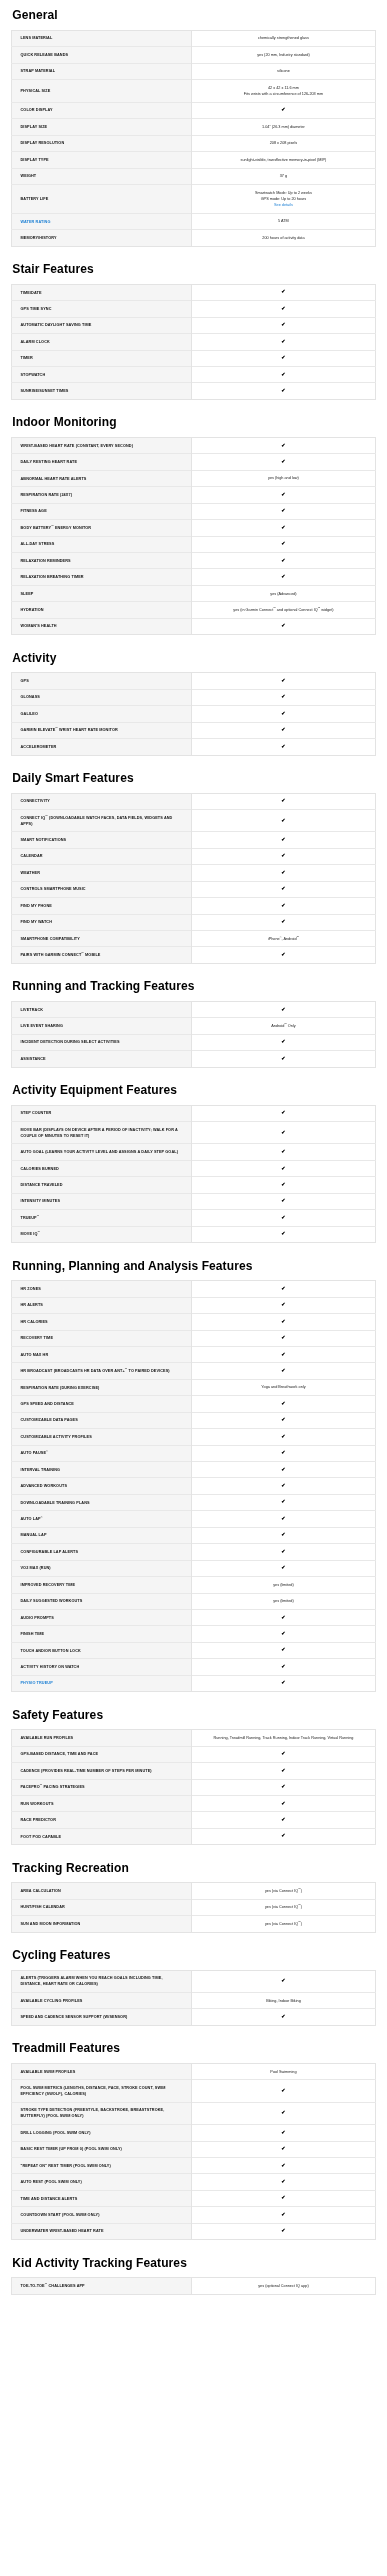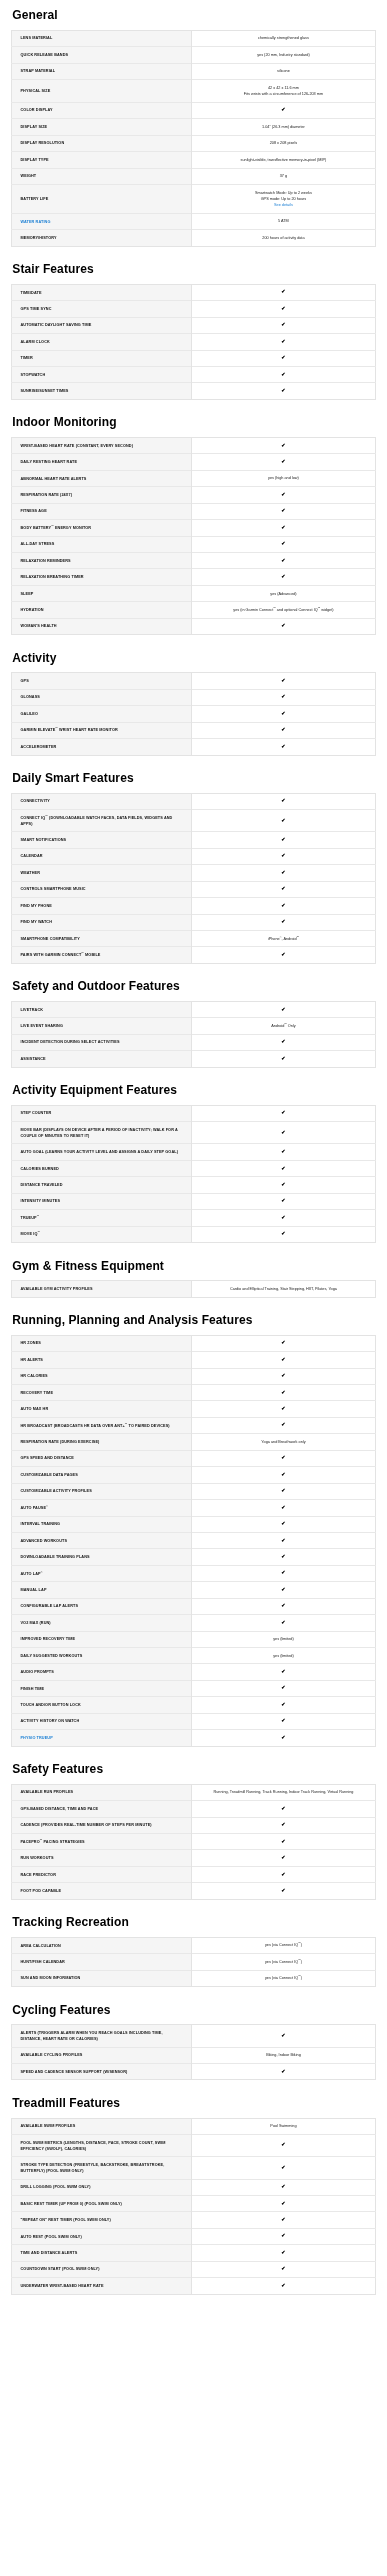--- a/index.html
+++ b/index.html
@@ -310,21 +310,21 @@
               <td class="spec-value">iPhone<sup class="tm">®</sup>, Android<sup class="tm">™</sup></td>
             </tr>
             <tr>
               <td class="spec-label">PAIRS WITH GARMIN CONNECT<sup class="tm">™</sup> MOBILE</td>
               <td class="spec-value"><span class="check">✔</span></td>
             </tr>
           </tbody>
         </table>
       </div>
       <div class="section">
-        <div class="section-title">Safety and Outdoor Features</div>
+        <div class="section-title">Running and Tracking Features</div>
         <table class="spec-table">
           <tbody>
             <tr>
               <td class="spec-label">LIVETRACK</td>
               <td class="spec-value"><span class="check">✔</span></td>
             </tr>
             <tr>
               <td class="spec-label">LIVE EVENT SHARING</td>
               <td class="spec-value">Android<sup class="tm">™</sup> Only</td>
             </tr>
@@ -372,31 +372,20 @@
               <td class="spec-value"><span class="check">✔</span></td>
             </tr>
             <tr>
               <td class="spec-label">MOVE IQ<sup class="tm">™</sup></td>
               <td class="spec-value"><span class="check">✔</span></td>
             </tr>
           </tbody>
         </table>
       </div>
       <div class="section">
-        <div class="section-title">Gym &amp; Fitness Equipment</div>
-        <table class="spec-table">
-          <tbody>
-            <tr>
-              <td class="spec-label">AVAILABLE GYM ACTIVITY PROFILES</td>
-              <td class="spec-value">Cardio and Elliptical Training, Stair Stepping, HIIT, Pilates, Yoga</td>
-            </tr>
-          </tbody>
-        </table>
-      </div>
-      <div class="section">
         <div class="section-title">Running, Planning and Analysis Features</div>
         <table class="spec-table">
           <tbody>
             <tr>
               <td class="spec-label">HR ZONES</td>
               <td class="spec-value"><span class="check">✔</span></td>
             </tr>
             <tr>
               <td class="spec-label">HR ALERTS</td>
               <td class="spec-value"><span class="check">✔</span></td>
@@ -605,19 +594,30 @@
               <td class="spec-label">TIME AND DISTANCE ALERTS</td>
               <td class="spec-value"><span class="check">✔</span></td>
             </tr>
             <tr>
               <td class="spec-label">COUNTDOWN START (POOL SWIM ONLY)</td>
               <td class="spec-value"><span class="check">✔</span></td>
             </tr>
             <tr>
               <td class="spec-label">UNDERWATER WRIST-BASED HEART RATE</td>
               <td class="spec-value"><span class="check">✔</span></td>
+            </tr>
+          </tbody>
+        </table>
+      </div>
+      <div class="section">
+        <div class="section-title">Kid Activity Tracking Features</div>
+        <table class="spec-table">
+          <tbody>
+            <tr>
+              <td class="spec-label">TOE-TO-TOE<sup class="tm">™</sup> CHALLENGES APP</td>
+              <td class="spec-value">yes (optional Connect IQ app)</td>
             </tr>
           </tbody>
         </table>
       </div>
     </div>
 </div>
 
 
 </body></html>

